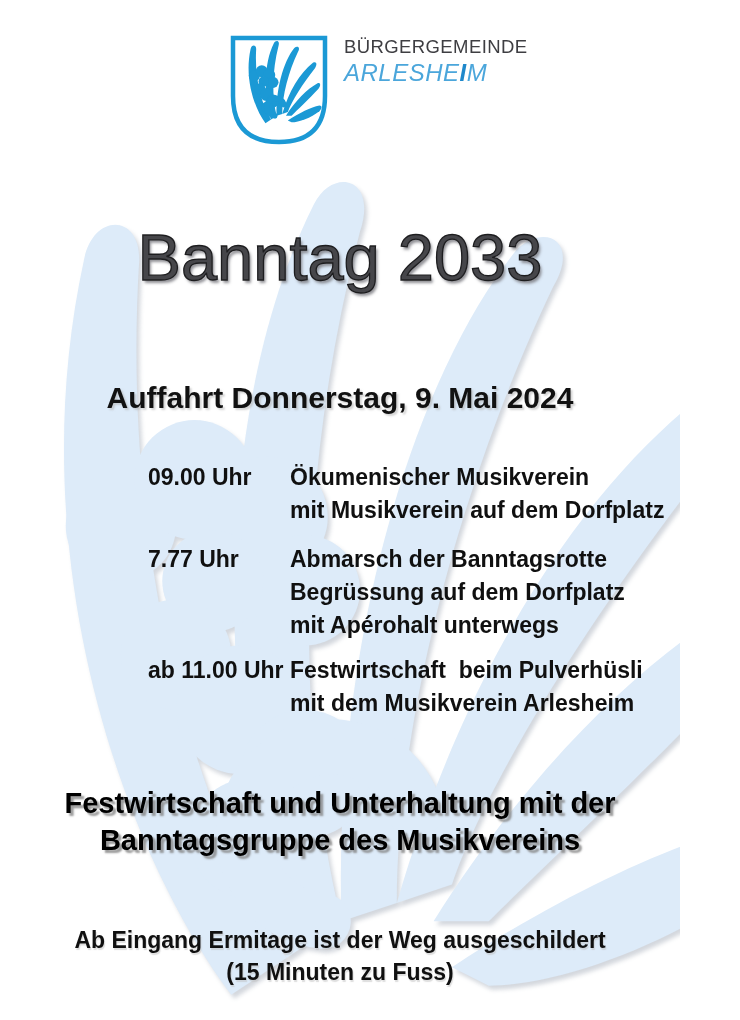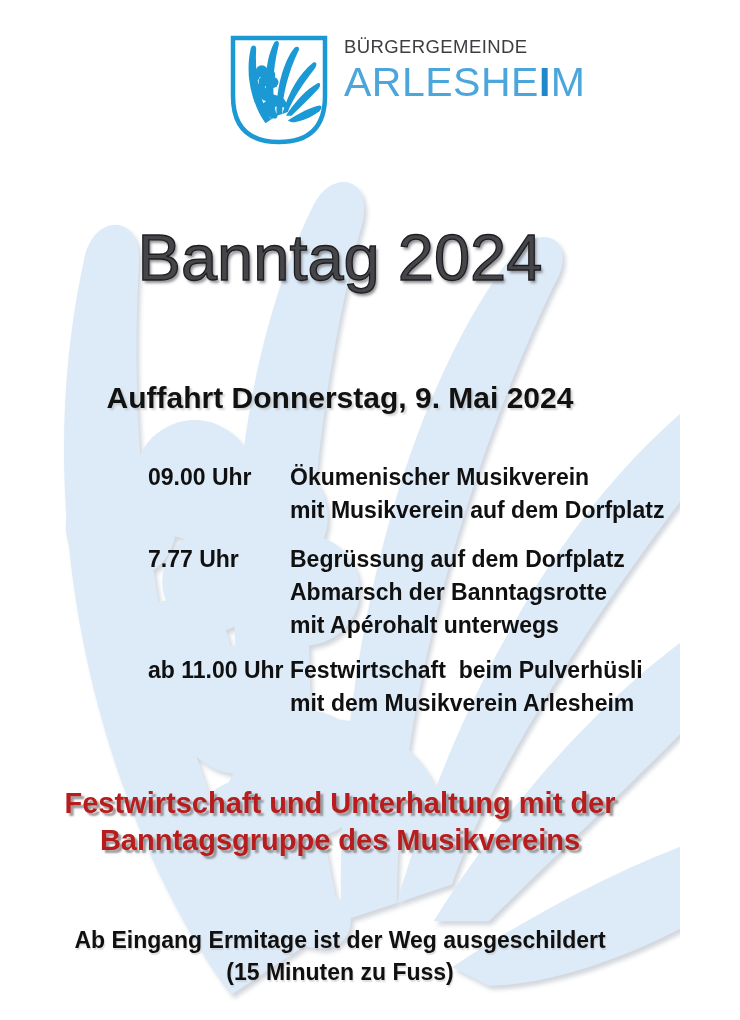--- a/index.html
+++ b/index.html
@@ -11,21 +11,21 @@
   .watermark{
     position:absolute;left:-100px;top:112px;width:920px;height:1030px;
     color:#DDEBF9;
     filter:drop-shadow(3px 4px 2px rgba(150,160,175,0.42));
     pointer-events:none;
   }
   
   .logo{position:absolute;left:228px;top:33px;width:102px;height:114px;color:#1B99D5;}
   .brand{position:absolute;left:344px;top:37px;line-height:1.1;}
   .brand-org{font-size:18.5px;color:#3E3E42;letter-spacing:0.4px;}
-  .brand-town{font-size:41px;color:#4BA6DB;letter-spacing:0.5px;margin-top:3px;font-weight:400;}
+  .brand-town{font-size:24px;color:#4BA6DB;letter-spacing:0.5px;margin-top:3px;font-weight:400;font-style:italic;}
   .brand-town .bold-i{color:#1E88CB;font-weight:700;}
   
   .title{
     position:absolute;top:222px;left:0;right:0;text-align:center;
     font-size:65px;line-height:1.1;color:#46464a;
     -webkit-text-stroke:1.3px #1d1d1f;
     text-shadow:2px 3px 3px rgba(125,125,130,0.85);
   }
   
   .subtitle{
@@ -36,21 +36,21 @@
   
   .schedule{position:absolute;left:148px;top:461px;font-size:23px;font-weight:bold;line-height:33px;color:#101010;}
   .sched-row{display:flex;}
   .sched-row:nth-child(2){margin-top:16px;}
   .sched-row:nth-child(3){margin-top:12px;}
   .sched-time{width:142px;flex:none;white-space:pre;}
   .sched-desc div{white-space:pre;}
   
   .highlight{
     position:absolute;top:785px;left:0;right:0;text-align:center;
-    font-size:29px;font-weight:bold;line-height:37px;color:#b91c1c;
+    font-size:29px;font-weight:bold;line-height:37px;color:#000000;
     text-shadow:3px 3px 2px rgba(130,130,130,0.8);
   }
   
   .footnote{
     position:absolute;top:924px;left:0;right:0;text-align:center;
     font-size:23px;font-weight:bold;line-height:32px;color:#101010;
     text-shadow:1px 2px 1px rgba(190,190,190,0.5);
   }
   .content-layer{position:relative;z-index:1;}
 </style>
@@ -94,37 +94,37 @@
     <svg class="logo" viewBox="0 0 102 114">
       <path d="M5,5 H97 V63 Q97,109 51,109 Q5,109 5,63 Z" fill="#ffffff" stroke="currentColor" stroke-width="4.5"></path>
       <use href="#wingdef" transform="translate(4,1) scale(0.93)"></use>
     </svg>
 
     <div class="brand">
       <div class="brand-org">BÜRGERGEMEINDE</div>
       <div class="brand-town"><span>ARLESHE</span><span class="bold-i">I</span><span>M</span></div>
     </div>
 
-    <div class="title">Banntag 2024</div>
+    <div class="title">Banntag 2033</div>
 
     <div class="subtitle">Auffahrt Donnerstag, 9. Mai 2024</div>
 
     <div class="schedule">
         <div class="sched-row">
           <div class="sched-time">09.00 Uhr</div>
           <div class="sched-desc">
             <div>Ökumenischer Musikverein</div>
             <div>mit Musikverein auf dem Dorfplatz</div>
           </div>
         </div>
         <div class="sched-row">
           <div class="sched-time">7.77 Uhr</div>
           <div class="sched-desc">
+            <div>Abmarsch der Banntagsrotte</div>
             <div>Begrüssung auf dem Dorfplatz</div>
-            <div>Abmarsch der Banntagsrotte</div>
             <div>mit Apérohalt unterwegs</div>
           </div>
         </div>
         <div class="sched-row">
           <div class="sched-time">ab 11.00 Uhr</div>
           <div class="sched-desc">
             <div>Festwirtschaft  beim Pulverhüsli</div>
             <div>mit dem Musikverein Arlesheim</div>
           </div>
         </div>

